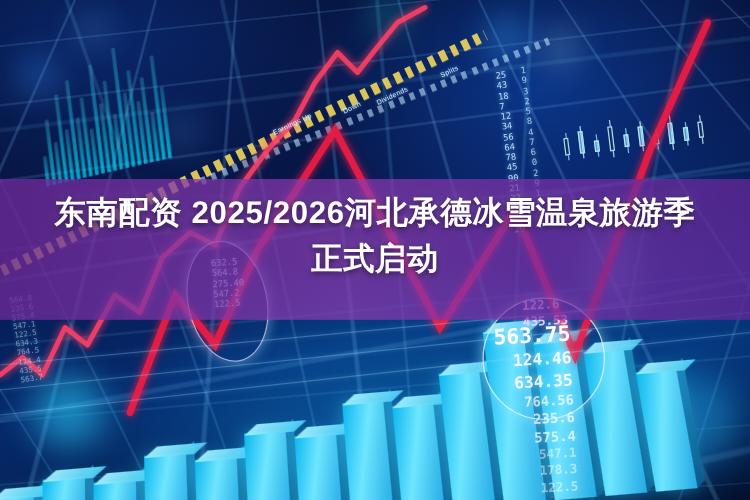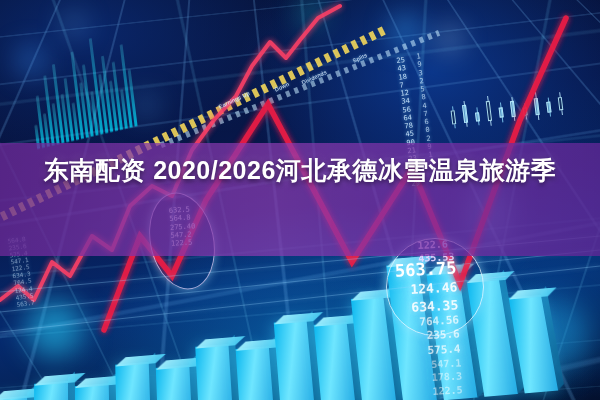--- a/index.html
+++ b/index.html
@@ -389,16 +389,17 @@
 
   <div id="bignums"><div class="n0">563.75</div><div class="fade1">124.46</div><div class="fade1">634.35</div><div class="fade2">764.56</div><div class="fade2">235.6</div><div class="fade2">575.4</div><div class="fade3">547.1</div><div class="fade3">178.3</div><div class="fade3">122.5</div></div>
 
   <div class="callout" style="left:219px; top:104px; transform:rotate(-25deg);">Earnings Up</div>
   <div class="callout" style="left:275px; top:87px; transform:rotate(-25deg);">Down</div>
   <div class="callout" style="left:302px; top:80px; transform:rotate(-25deg);">Dividends</div>
   <div class="callout" style="left:353px; top:58px; transform:rotate(-25deg);">Splits</div>
 
   <div id="caption-band"></div>
   <div id="caption-text">
-    <span class="line">东南配资 2020/2026河北承德冰雪温泉旅游季</span>
+    <span class="line">东南配资 2025/2026河北承德冰雪温泉旅游季</span>
+    <span class="line">正式启动</span>
   </div>
 
 </div>
 
 </body></html>

